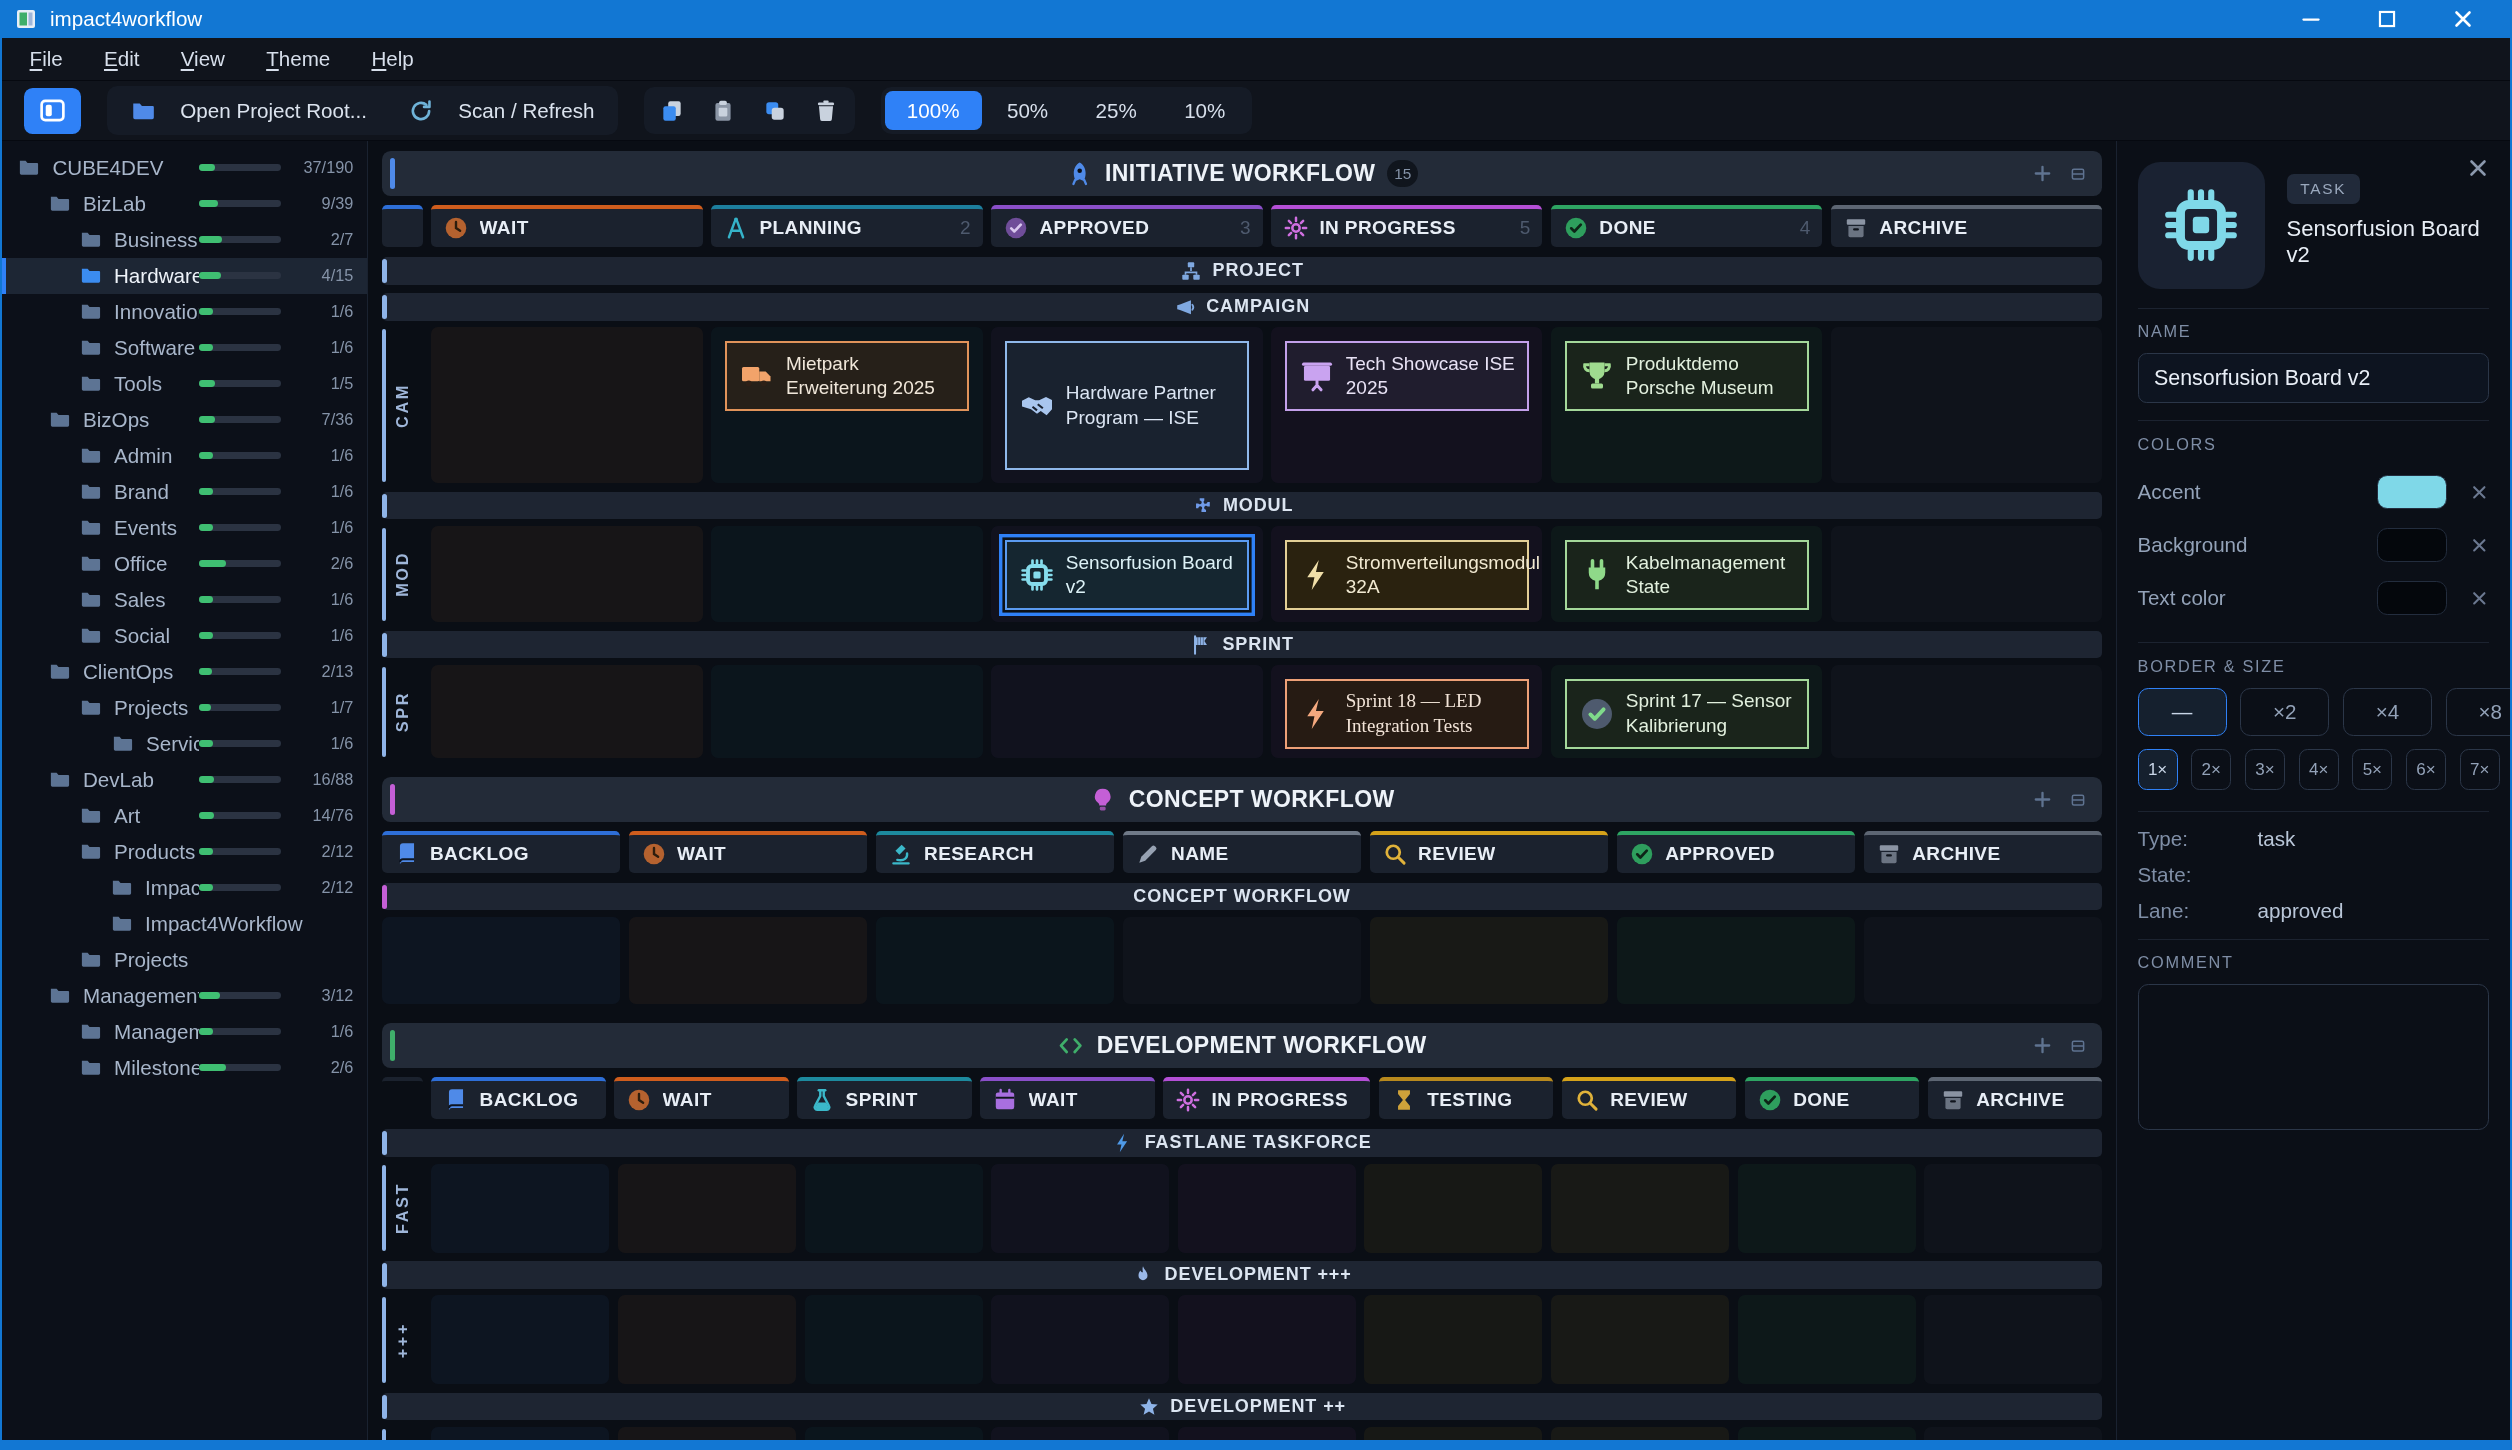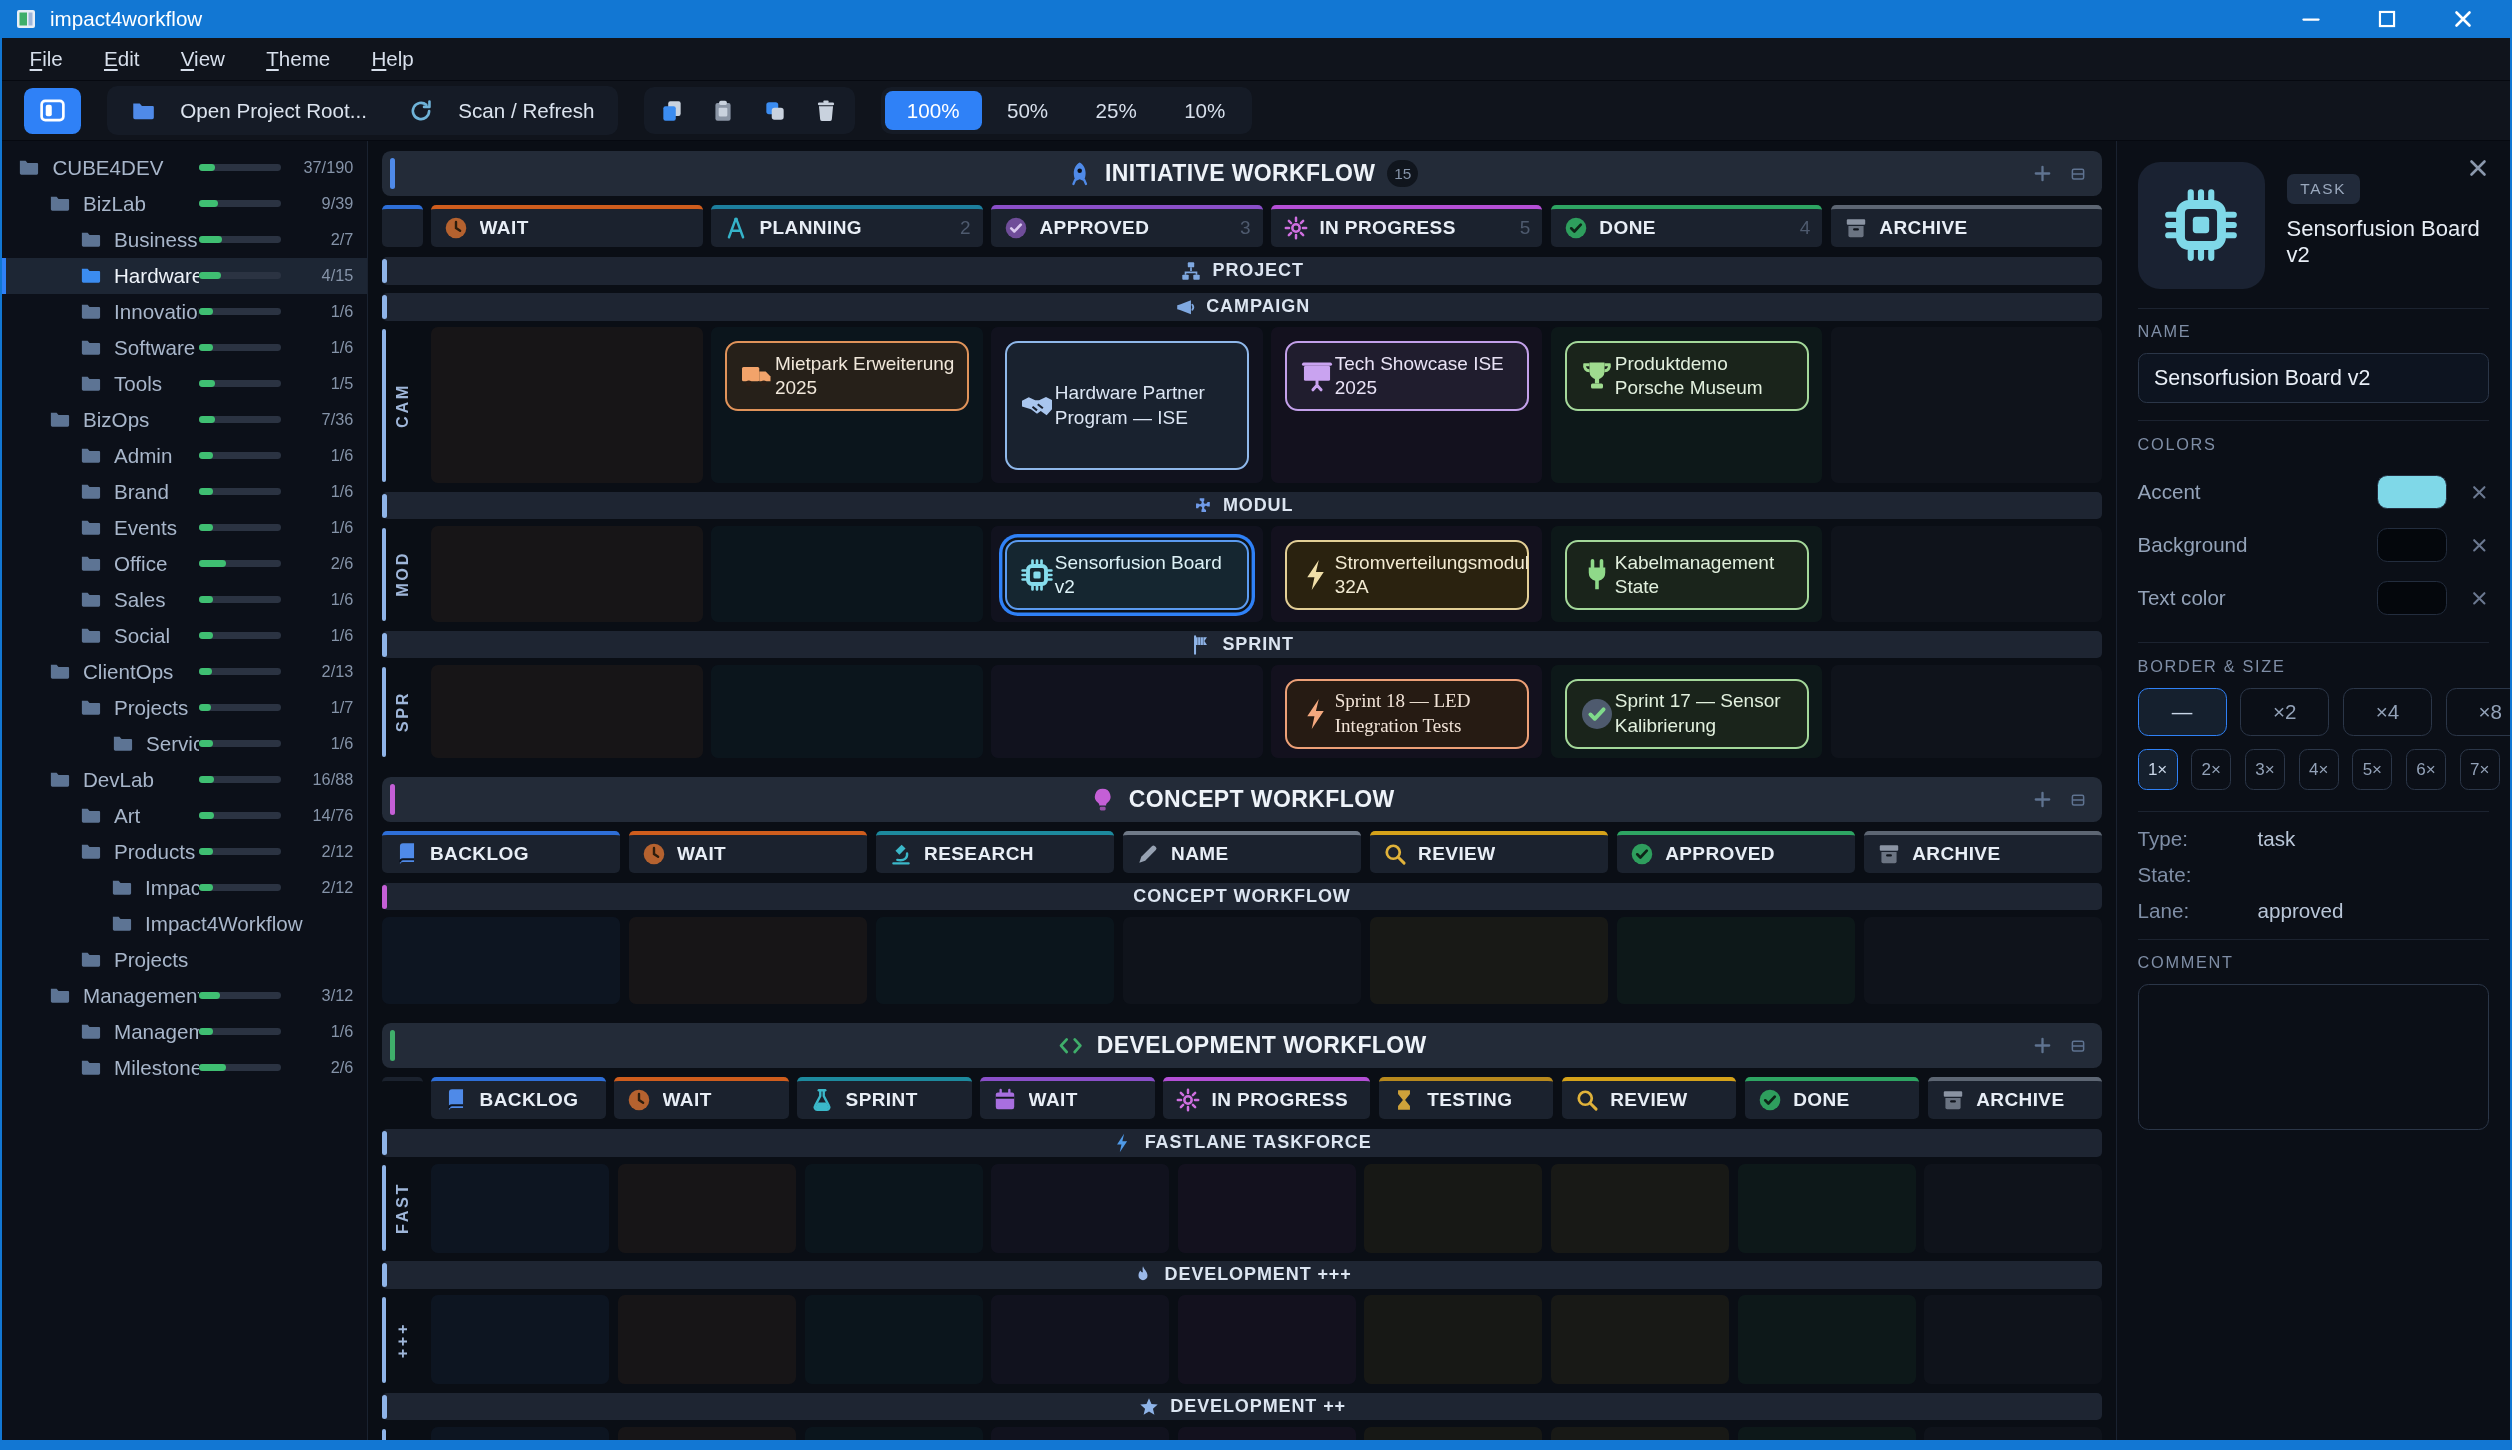--- a/index.html
+++ b/index.html
@@ -74,21 +74,21 @@
   .band-accent{position:absolute;left:0;top:1.7px;bottom:1.7px;width:5.1px;border-radius:2.6px}
   .band .ic{width:22px;height:22px}
   .band .bl{font-size:18px;font-weight:bold;letter-spacing:0.9px;color:#dce5f1}
 
   .lane{display:grid;gap:8.6px;margin-bottom:6.9px}
   .lane-gutter{position:relative;display:flex;align-items:center;justify-content:center}
   .lane-gutter::before{content:"";position:absolute;left:0;top:1.7px;bottom:1.7px;width:4.3px;border-radius:2.6px;background:#8fb4e8}
   .lane-label{writing-mode:vertical-rl;transform:rotate(180deg);font-size:16.3px;font-weight:bold;letter-spacing:2.6px;color:#9fb6d9}
   .cell{border-radius:6.9px;padding:13.7px 13.7px 8.6px;overflow:hidden}
 
-  .card{border-radius:13px;border:2.6px solid;padding:8.6px 12px;display:flex;align-items:center;margin-bottom:5px;cursor:pointer;min-height:58px}
+  .card{border-radius:0;border:2.6px solid;padding:8.6px 12px;display:flex;align-items:center;gap:11px;margin-bottom:5px;cursor:pointer;min-height:58px}
   .card .ic{width:36px;height:36px}
   .card .ct{font-size:19px;line-height:1.28}
   .card.size2{min-height:129px}
   .card.selected{border-color:#5b9bf0;box-shadow:0 0 0 2.6px #0c1117,0 0 0 6px #2f81f7}
 
   
   .panel{width:394px;background:#0b0f17;border-left:0.9px solid #1a2230;flex-shrink:0;position:relative;padding:0 20.6px;overflow:hidden}
   .panel-close{position:absolute;top:13.7px;right:19px;width:26px;height:26px;color:#8b98ad;cursor:pointer}
   .hero{display:flex;gap:22px;padding:20.6px 0 19px;border-bottom:0.9px solid #1c2330}
   .hero-icon{width:127px;height:127px;background:#1a2232;border-radius:22px;display:flex;align-items:center;justify-content:center;flex-shrink:0}

